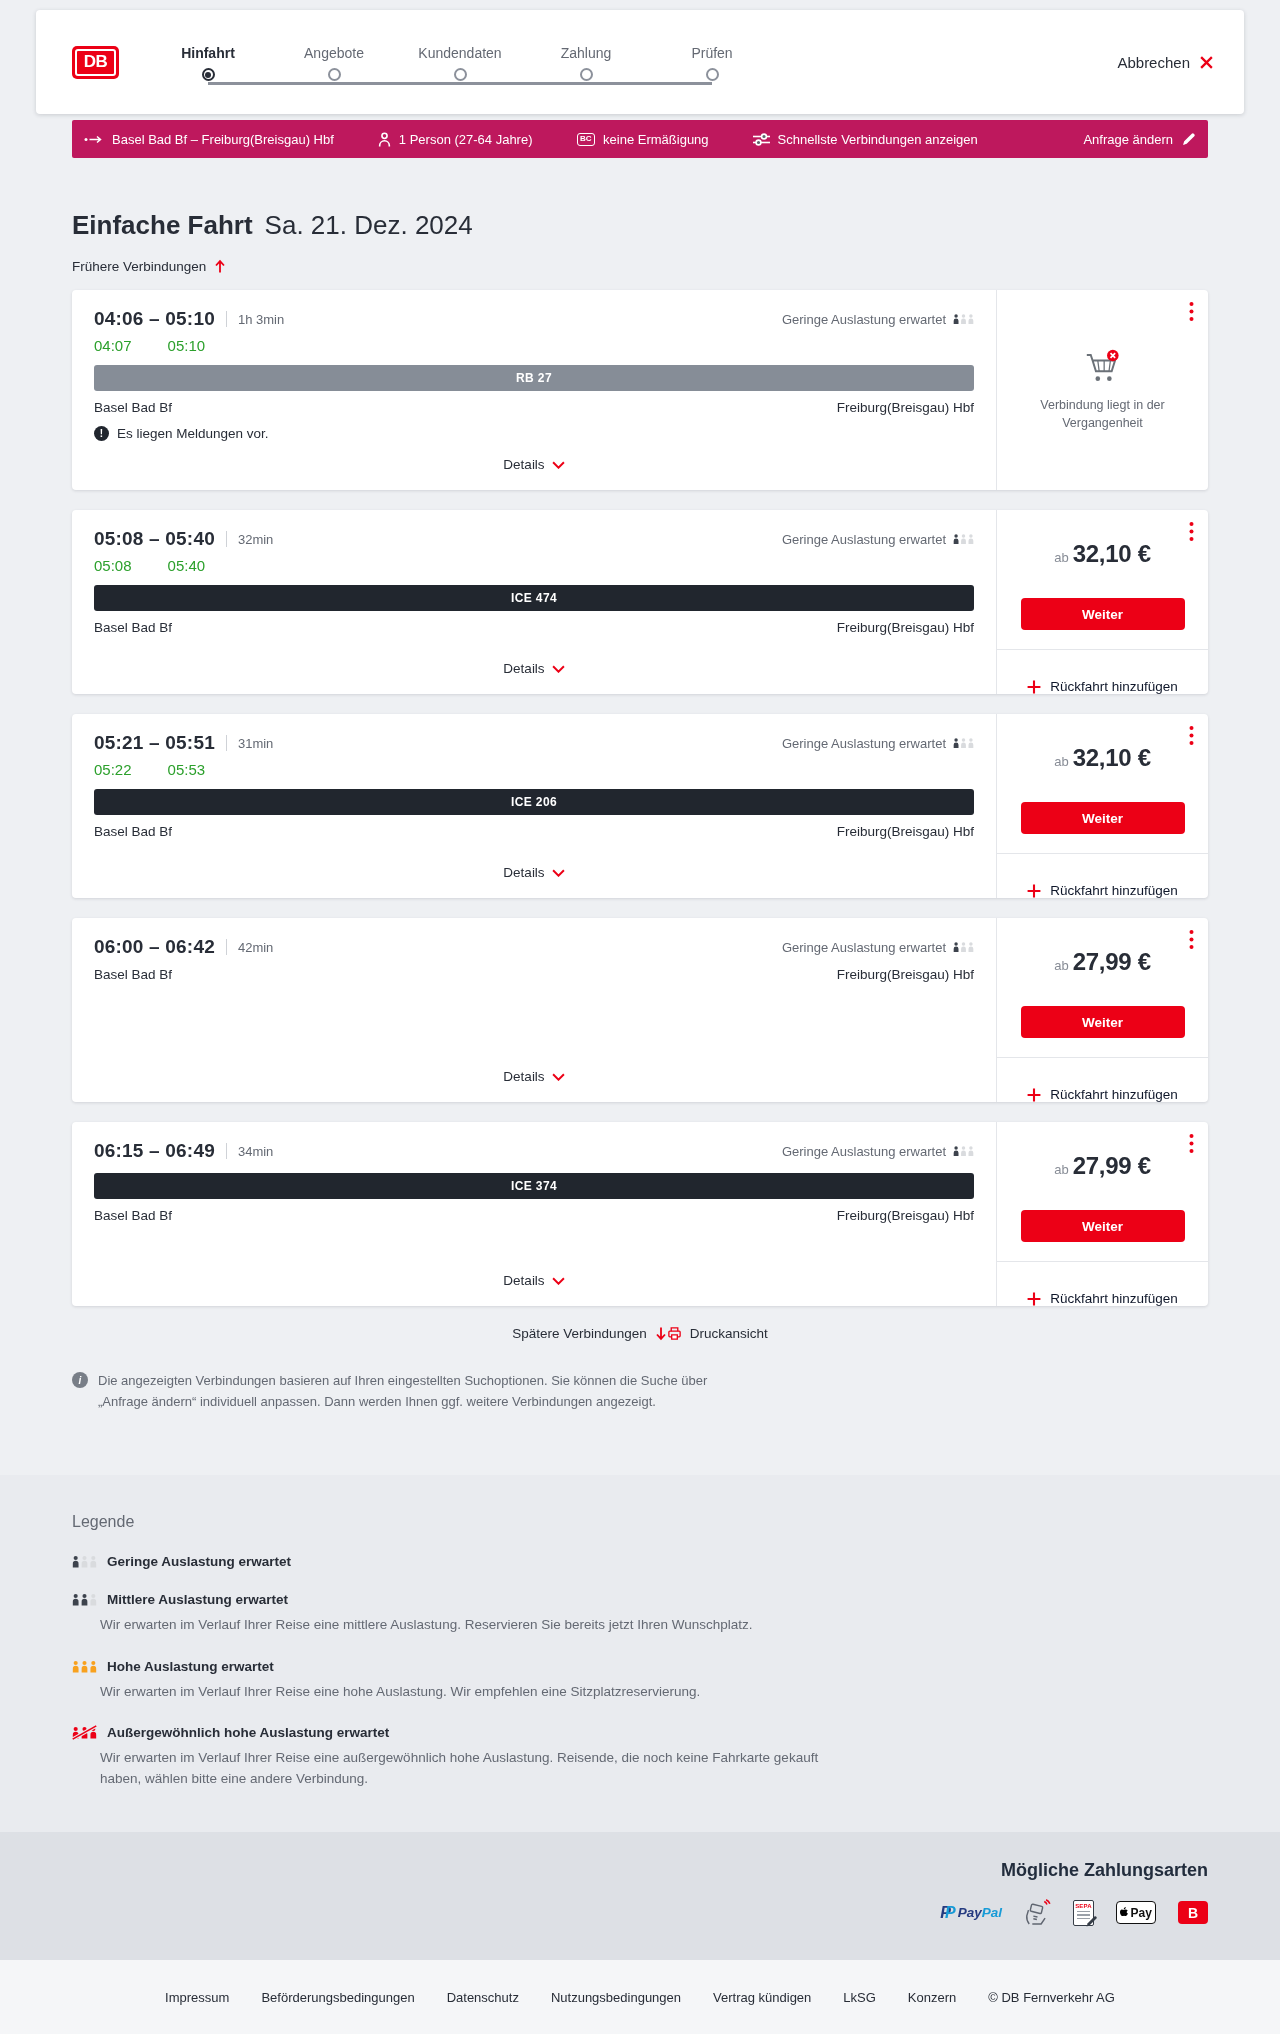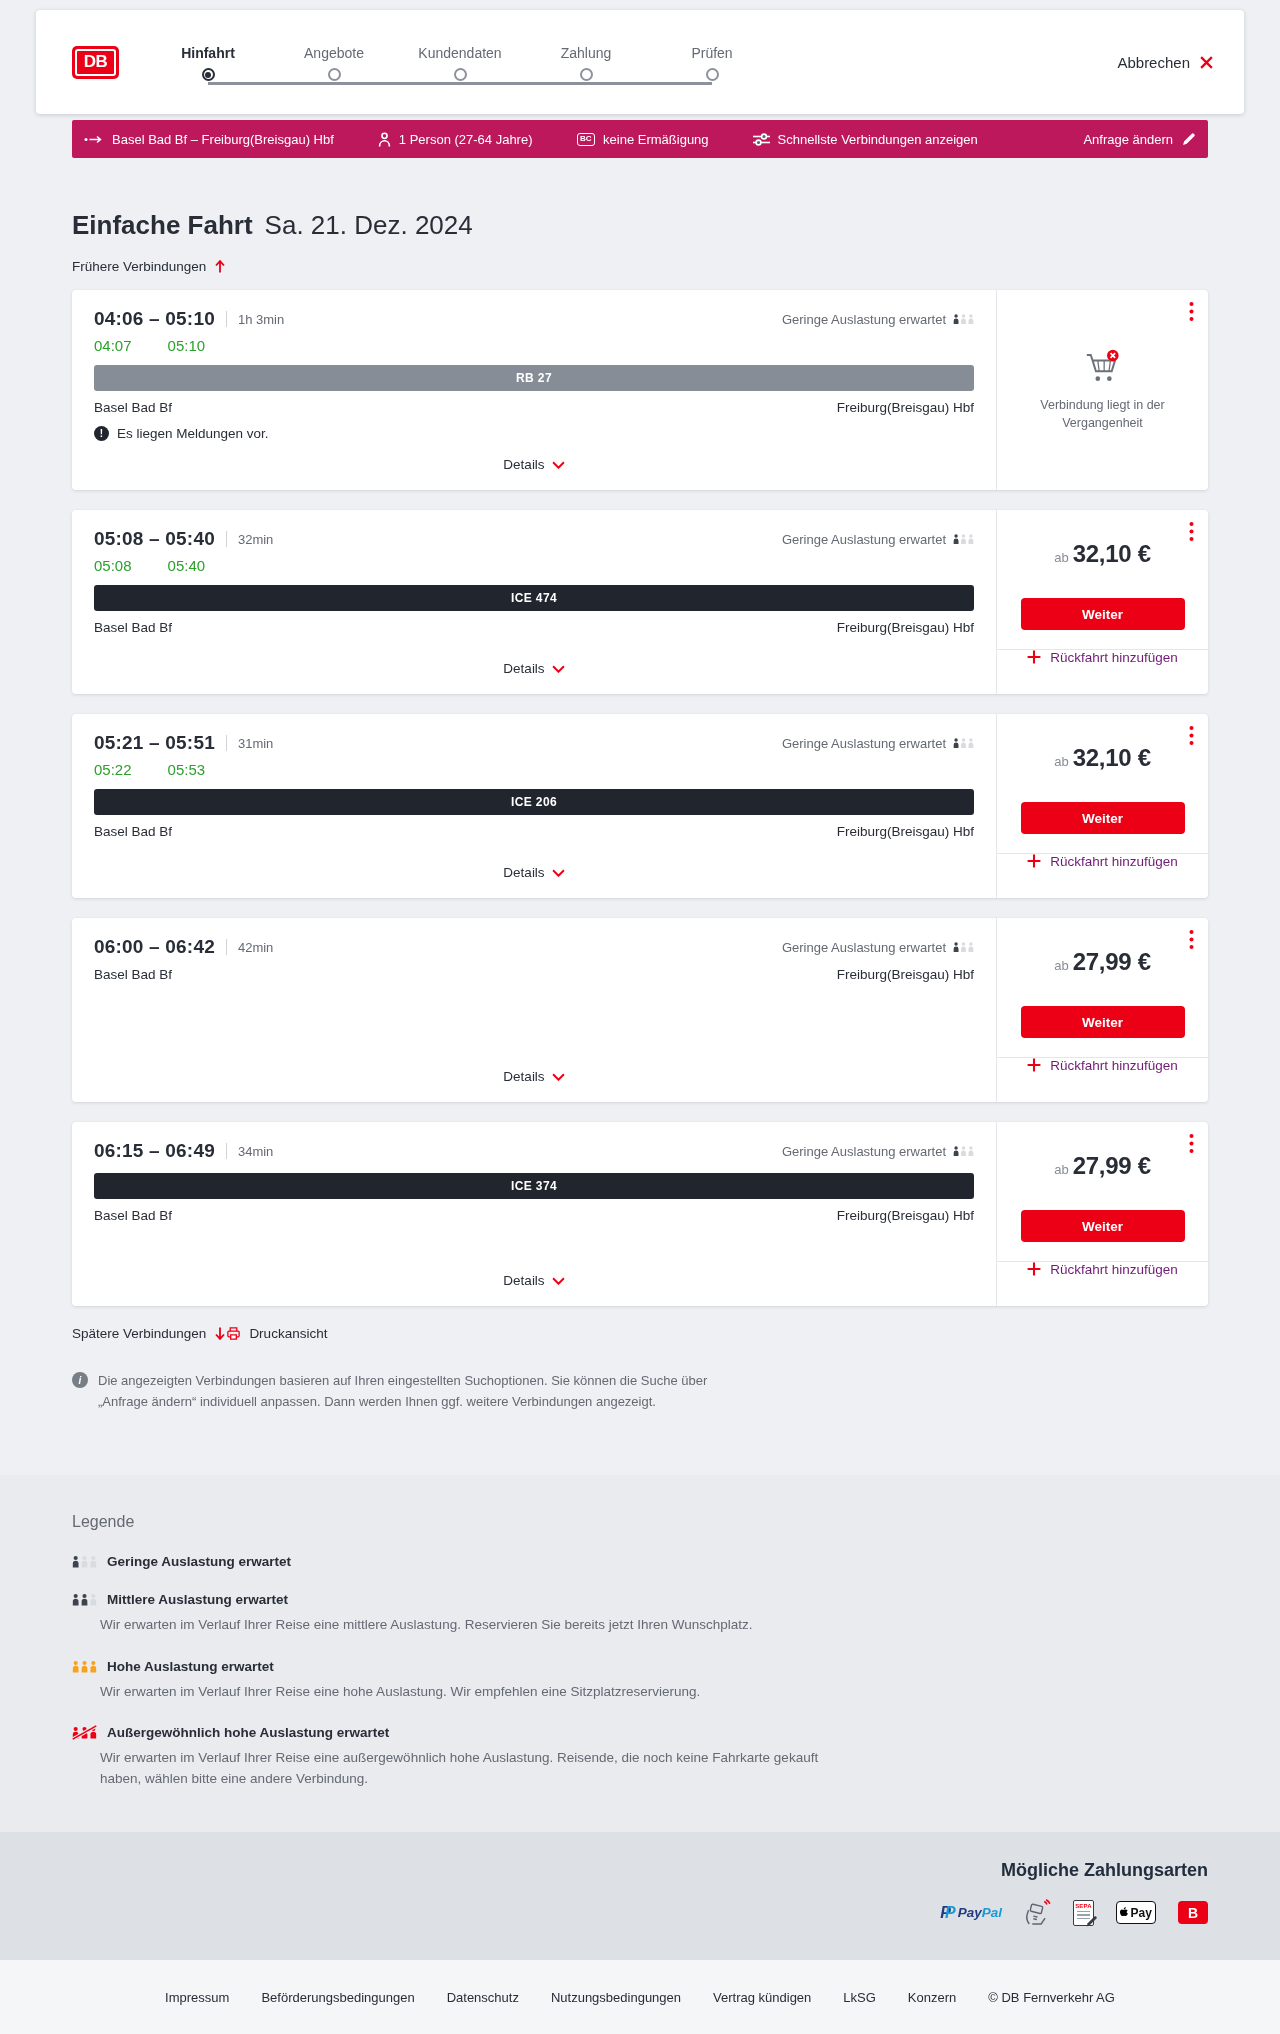--- a/index.html
+++ b/index.html
@@ -82,26 +82,26 @@
   .card-aside { width:212px; border-left:1px solid #e4e6ea; position:relative;
     display:flex; flex-direction:column; }
   .kebab { position:absolute; top:10px; right:12px; background:none; border:none; cursor:pointer; padding:2px; }
   .aside-price { flex:1; display:flex; flex-direction:column; align-items:center; padding-top:30px; }
   .price-line { display:flex; align-items:baseline; gap:4px; }
   .ab { font-size:13px; color:#878c96; }
   .price { font-size:24px; font-weight:800; letter-spacing:-.3px; }
   .weiter { margin-top:30px; width:164px; height:32px; background:#ec0016; color:#fff; border:none;
     border-radius:4px; font-family:inherit; font-weight:700; font-size:13.5px; cursor:pointer; }
   .aside-bottom { margin-top:auto; width:100%; height:45px; border-top:1px solid #e4e6ea;
-    display:flex; align-items:flex-start; justify-content:center; gap:9px; background:none;
-    font-family:inherit; font-size:13.5px; color:#701a75; cursor:pointer; border-left:none; border-right:none; border-bottom:none; }
+    display:flex; align-items:flex-end; justify-content:center; gap:9px; background:none;
+    font-family:inherit; font-size:13.5px; color:#0f172a; cursor:pointer; border-left:none; border-right:none; border-bottom:none; }
   .aside-past { flex:1; display:flex; flex-direction:column; align-items:center; justify-content:center;
     gap:11px; padding:0 22px; text-align:center; font-size:12.5px; color:#646973; line-height:1.45; }
 
-  .later-row { margin-top:20px; display:flex; align-items:center; justify-content:flex-start; }
+  .later-row { margin-top:20px; display:flex; align-items:center; justify-content:center; }
   .info-note { margin-top:30px; display:flex; gap:10px; }
   .info-icon { width:16px; height:16px; border-radius:50%; background:#787e87; color:#fff; flex:none;
     font-size:10px; font-weight:800; font-style:italic; display:flex; align-items:center; justify-content:center; margin-top:1px; }
   .info-text { font-size:13px; color:#646973; line-height:1.6; max-width:610px; }
 
   
   .legend-band { background:#e9ebef; padding:38px 0 42px; }
   .legend-title { font-size:16px; color:#646973; font-weight:400; }
   .legend-item { margin-top:23px; }
   .legend-head { display:flex; align-items:center; gap:10px; font-size:13.5px; font-weight:700; }

